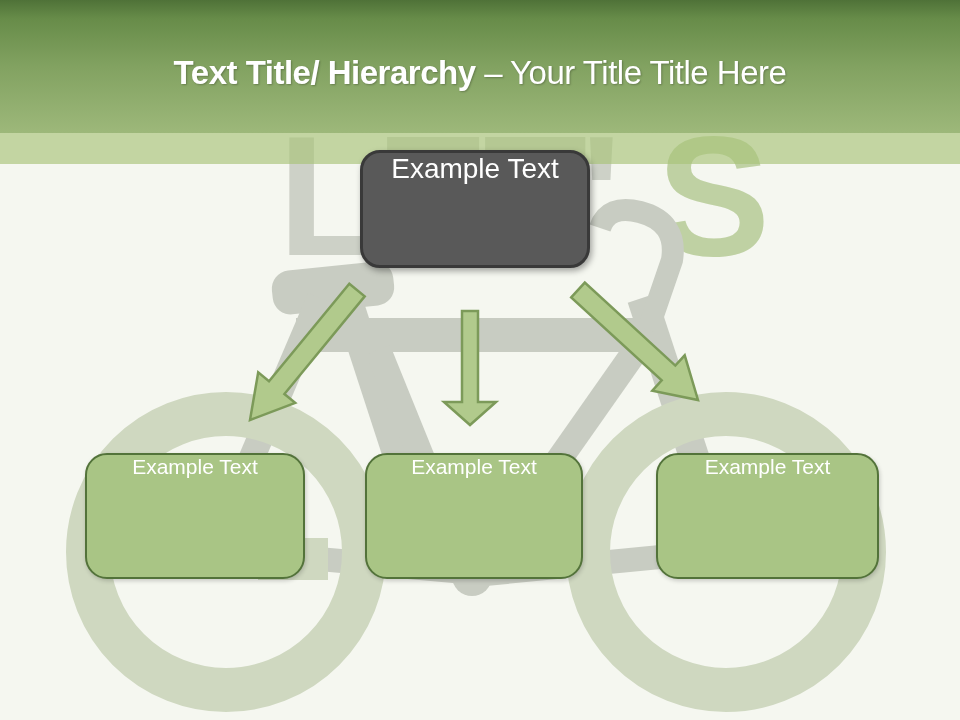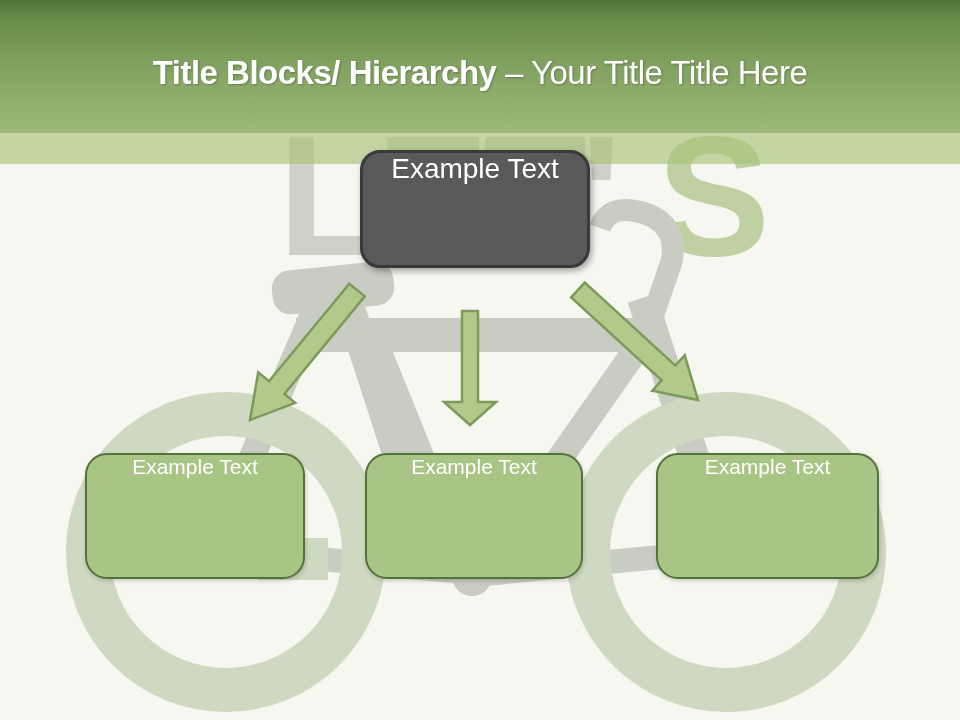--- a/index.html
+++ b/index.html
@@ -82,21 +82,21 @@
 
     <g>
       <circle cx="226" cy="552" r="138" fill="none" stroke="#cfd8c0" stroke-width="44"></circle>
       <rect x="258" y="538" width="70" height="42" fill="#cfd8c0"></rect>
       <circle cx="726" cy="552" r="138" fill="none" stroke="#cfd8c0" stroke-width="44"></circle>
     </g>
   </svg>
 
   <div class="header">
     <div class="title">
-      <span class="t-bold">Title Blocks/ Hierarchy</span>
+      <span class="t-bold">Text Title/ Hierarchy</span>
       <span class="t-reg">– Your Title Title Here</span>
     </div>
   </div>
 
   <svg class="arrows" width="960" height="720" viewBox="0 0 960 720">
     <g fill="#b1ca8c" stroke="#7c9a59" stroke-width="2.5">
       <polygon points="349.3,283.7 364.7,296.4 284.4,394 295.2,402.8 250,420 258.2,372.4 269,381.2"></polygon>
       <polygon points="462,311 478,311 478,402 496,402 470,425 444,402 462,402"></polygon>
       <polygon points="571.2,297.4 584.8,282.6 675.3,365.6 684.7,355.3 698,400 652.3,390.7 661.7,380.4"></polygon>
     </g>

